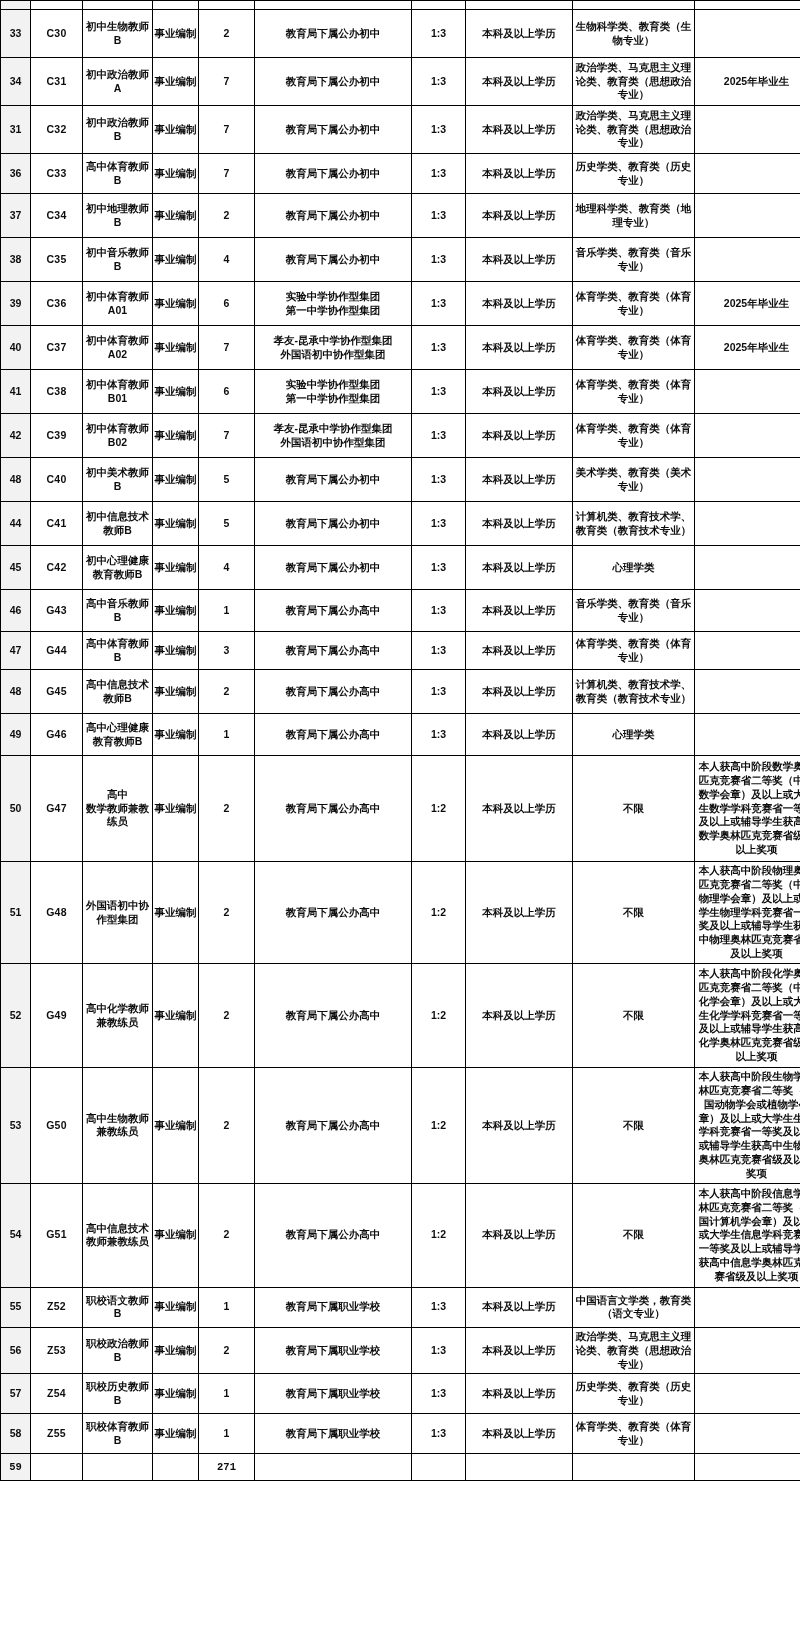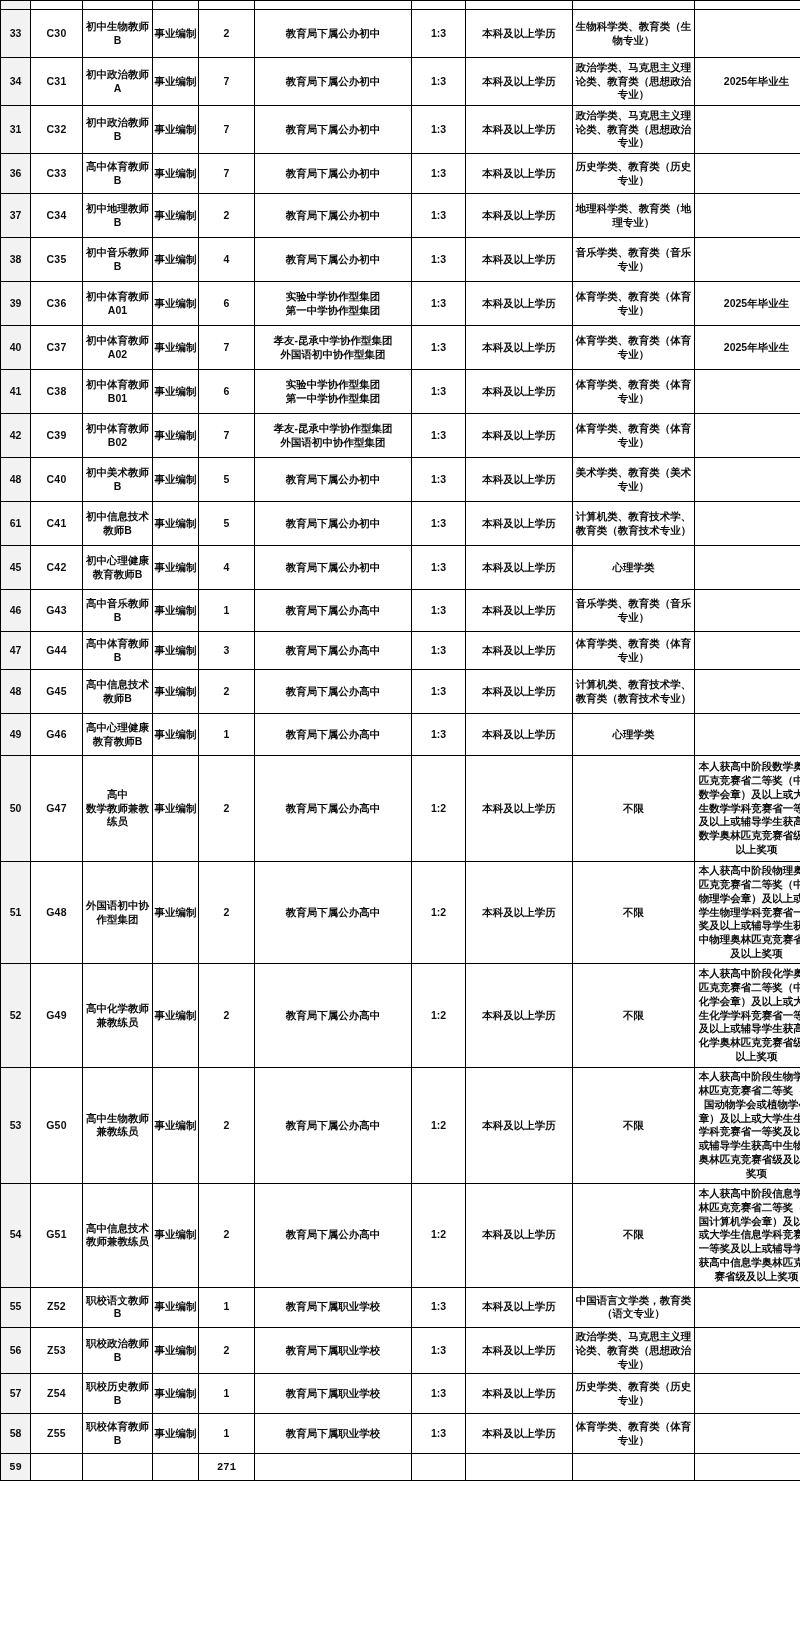--- a/index.html
+++ b/index.html
@@ -233,21 +233,21 @@
           <td class="c-post">初中美术教师B</td>
           <td class="c-estab">事业编制</td>
           <td class="c-num">5</td>
           <td class="c-unit">教育局下属公办初中</td>
           <td class="c-ratio">1:3</td>
           <td class="c-degree">本科及以上学历</td>
           <td class="c-major">美术学类、教育类（美术专业）</td>
           <td class="c-other"></td>
         </tr>
         <tr class="r" style="height: 44px;">
-          <td class="rownum">61</td>
+          <td class="rownum">44</td>
           <td class="c-code">C41</td>
           <td class="c-post">初中信息技术教师B</td>
           <td class="c-estab">事业编制</td>
           <td class="c-num">5</td>
           <td class="c-unit">教育局下属公办初中</td>
           <td class="c-ratio">1:3</td>
           <td class="c-degree">本科及以上学历</td>
           <td class="c-major">计算机类、教育技术学、教育类（教育技术专业）</td>
           <td class="c-other"></td>
         </tr>

